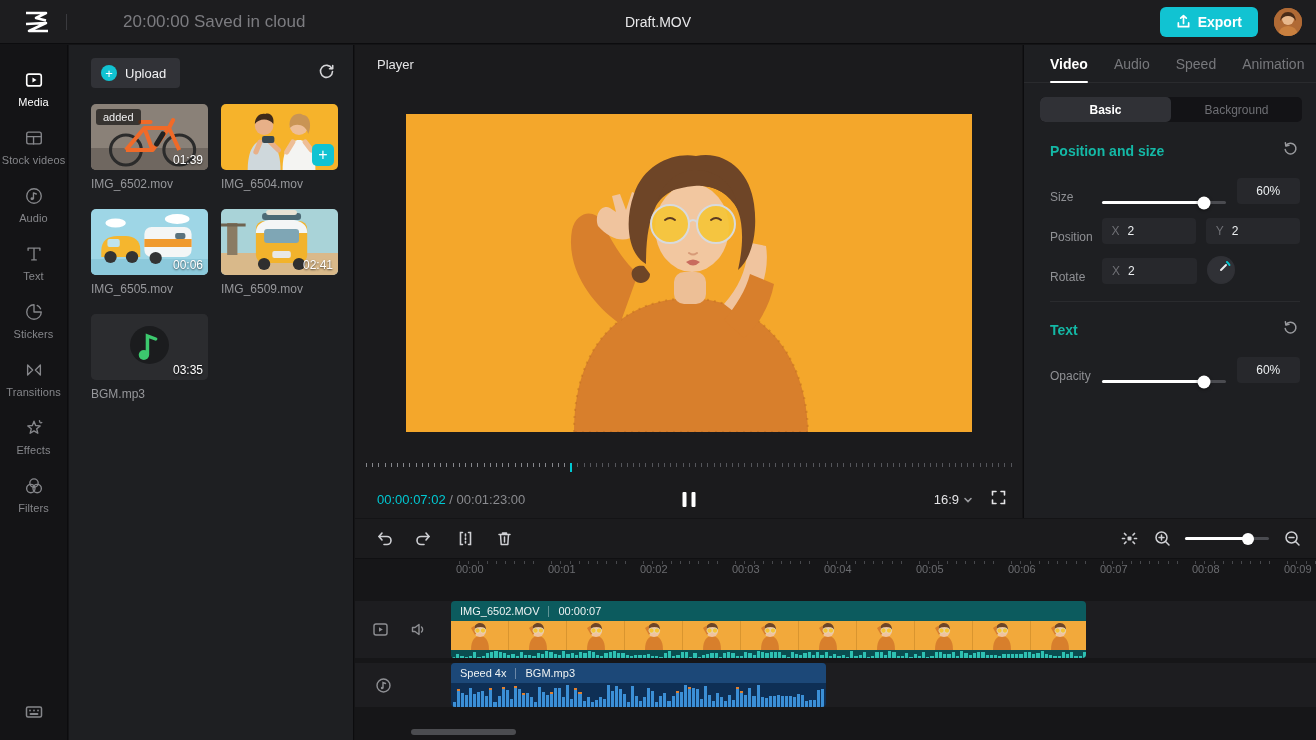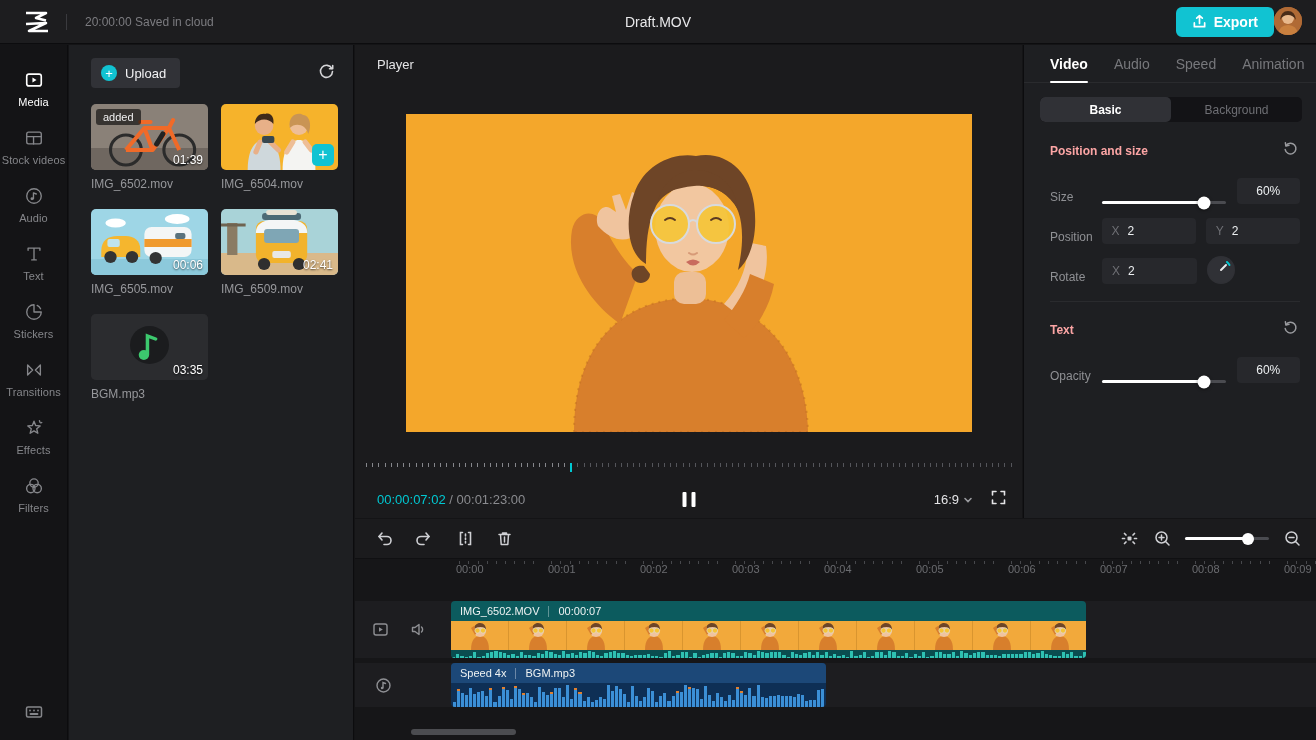--- a/index.html
+++ b/index.html
@@ -4,23 +4,23 @@
 <style>
   * { margin:0; padding:0; box-sizing:border-box; }
   html,body { background:#000; }
   body { font-family:"Liberation Sans", sans-serif; }
   #app { position:relative; width:1316px; height:740px; background:#141416; overflow:hidden; color:#ddd; }
 
   
   #topbar { position:absolute; left:0; top:0; width:1316px; height:44px; background:#1d1d1f; border-bottom:1px solid #0c0c0e; display:flex; align-items:center; }
   .logo { width:30px; height:24px; margin-left:22px; color:#fff; }
   .tb-divider { width:1px; height:16px; background:#3a3a3e; margin:0 18px 0 14px; }
-  .save-status { font-size:12px; color:#7c7c80; }
+  .save-status { font-size:17px; color:#7c7c80;margin-left:38px; }
   .tb-title { position:absolute; left:50%; transform:translateX(-50%); font-size:14px; color:#e8e8ea; }
-  .tb-right { position:absolute; right:14px; display:flex; }
+  .tb-right { position:absolute; right:14px; display:flex; align-items:center; gap:16px; }
   .export-btn { display:flex; align-items:center; gap:7px; height:30px; padding:0 16px; background:#11c3d2; border-radius:6px; color:#fff; font-size:14px; font-weight:bold; cursor:pointer; }
   .export-btn svg { width:15px; height:15px; }
   .avatar { width:28px; height:28px; border-radius:50%; overflow:hidden; background:#b06a35; }
 
   
   #sidebar { position:absolute; left:0; top:45px; width:68px; bottom:0; background:#141416; border-right:1px solid #0c0c0e; display:flex; flex-direction:column; align-items:center; padding-top:14px; }
   .side-item { width:68px; display:flex; flex-direction:column; align-items:center; gap:5px; padding:10px 0 9px; color:#85868a; cursor:pointer; }
   .side-item.active { color:#ffffff; }
   .side-icon { width:22px; height:22px; display:flex; align-items:center; justify-content:center; }
   .side-icon svg { width:20px; height:20px; }
@@ -70,21 +70,21 @@
   
   #inspector { position:absolute; left:1023px; top:45px; width:293px; height:473px; background:#1e1f22; border-left:1px solid #0c0c0e; }
   .insp-tabs { display:flex; align-items:center; height:38px; padding-left:26px; border-bottom:1px solid #2a2b2e; }
   .insp-tab { font-size:14px; color:#77787c; margin-right:26px; height:38px; display:flex; align-items:center; position:relative; cursor:pointer; }
   .insp-tab.active { color:#fff; font-weight:bold; }
   .insp-tab.active::after { content:""; position:absolute; left:0; bottom:0; width:100%; height:2px; background:#fff; border-radius:1px; }
   .segmented { position:absolute; left:16px; top:52px; width:262px; height:25px; background:#131316; border-radius:5px; display:flex; overflow:hidden; }
   .segment { flex:1; display:flex; align-items:center; justify-content:center; font-size:12px; color:#6e6f74; cursor:pointer; border-radius:5px; }
   .segment.active { background:#303136; color:#fff; font-weight:bold; }
   .section-head { position:absolute; left:26px; right:18px; display:flex; align-items:center; justify-content:space-between; }
-  .section-title { font-size:12px; font-weight:bold; color:#fca5a5; }
+  .section-title { font-size:14px; font-weight:bold; color:#14b8a6; }
   .reset-btn { color:#9a9b9f; cursor:pointer; }
   .ctl-row { position:absolute; left:26px; right:16px; height:26px; display:flex; align-items:flex-end; }
   .ctl-label { width:52px; font-size:12px; color:#8f9094; }
   .slider { position:relative; height:3px; border-radius:2px; background:#4a4b50; width:125px; margin-right:11px; }
   .slider .fill { position:absolute; left:0; top:0; bottom:0; background:#fff; border-radius:2px; }
   .slider .handle { position:absolute; top:50%; width:13px; height:13px; background:#fff; border-radius:50%; transform:translate(-50%,-50%); box-shadow:0 1px 3px rgba(0,0,0,.5); cursor:pointer; }
   .value-box { width:64px; height:26px; margin-left:auto; background:#27282c; border-radius:4px; display:flex; align-items:center; justify-content:center; font-size:12px; color:#eceff1; cursor:text; }
   .xy-box { width:95px; height:26px; background:#27282c; border-radius:4px; display:flex; align-items:center; font-size:12px; padding-left:10px; cursor:text; }
   .xy-box .pfx { color:#6e6f74; margin-right:8px; }
   .xy-box .val { color:#eceff1; }

